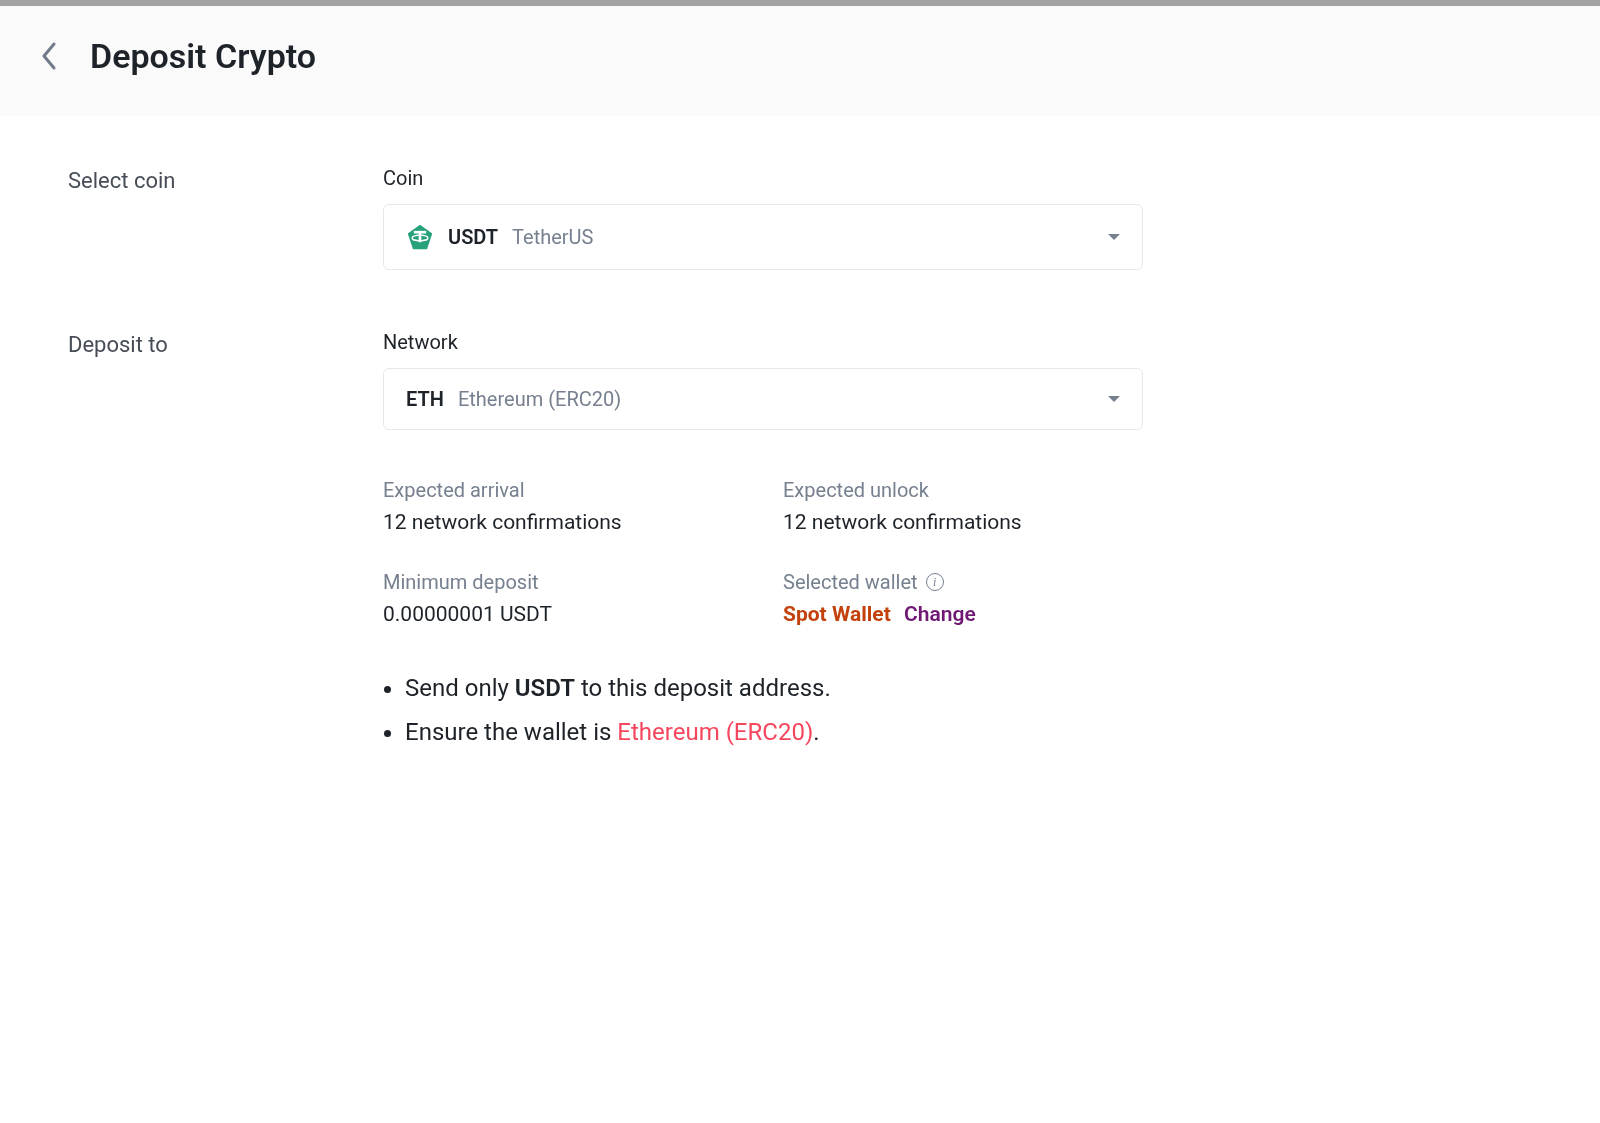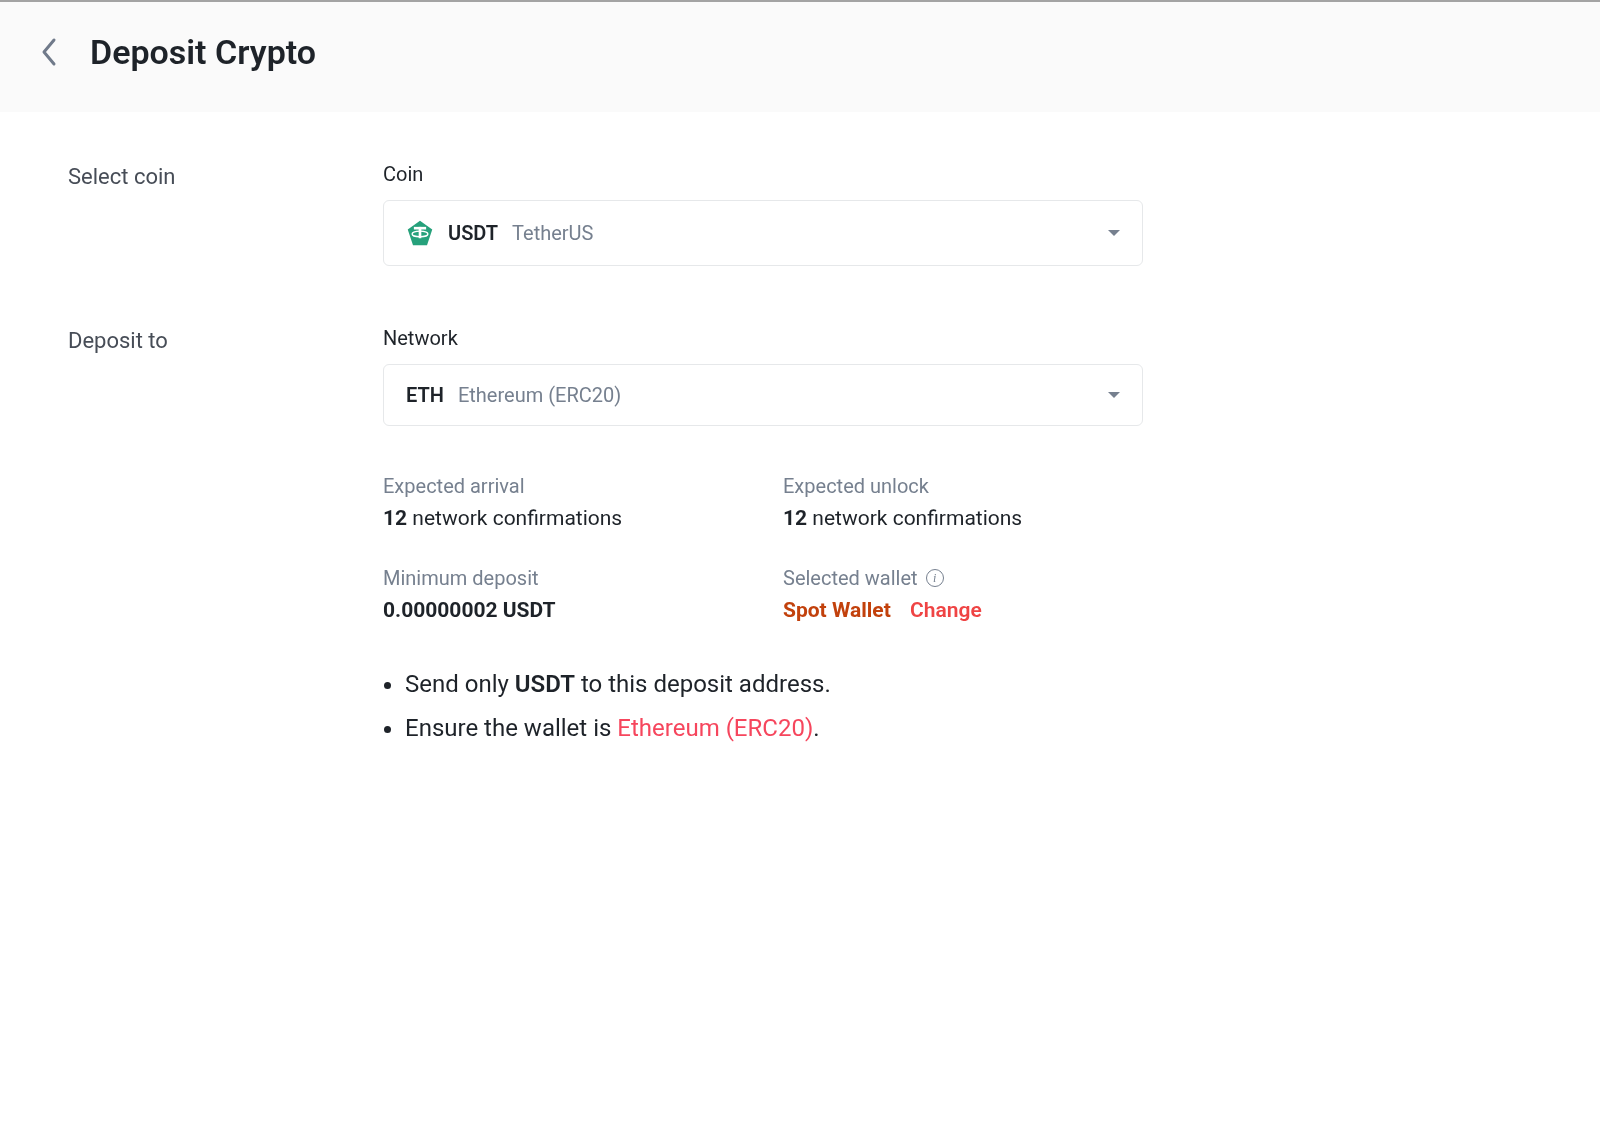--- a/index.html
+++ b/index.html
@@ -7,21 +7,21 @@
       padding: 0;
       box-sizing: border-box;
     }
     body {
       font-family: -apple-system, BlinkMacSystemFont, "Segoe UI", Roboto, "Helvetica Neue", Arial, sans-serif;
       background: #fff;
       color: #1e2329;
     }
     .header {
       background: #fafafa;
-      border-top: 2px solid #a3a3a3;
+      border-top: 6px solid #a3a3a3;
       padding: 30px 40px 40px 40px;
       display: flex;
       align-items: center;
       gap: 30px;
     }
     .back-chevron {
       color: #707a8a;
       cursor: pointer;
       display: flex;
       align-items: center;
@@ -139,35 +139,35 @@
       display: flex;
       align-items: center;
       gap: 8px;
     }
     .info-value {
       font-size: 21px;
       color: #1e2329;
       margin-top: 8px;
     }
     .info-value .num {
-      font-weight: 700;
+      font-weight: 400;
       margin-top: 40px;
     }
     .wallet-value {
       font-size: 21px;
       margin-top: 8px;
     }
     .wallet-name {
       font-weight: 700;
       color: #c2410c;
     }
     .change-link {
-      color: #ef4444;
-      font-weight: 600;
-      margin-left: 14px;
+      color: #701a75;
+      font-weight: 600;
+      margin-left: 8px;
       cursor: pointer;
     }
     .info-icon-circle {
       display: inline-flex;
       align-items: center;
       justify-content: center;
       width: 18px;
       height: 18px;
       border: 1.5px solid #76808f;
       border-radius: 50%;
@@ -248,21 +248,21 @@
         </div>
         <div>
           <div class="info-label">Expected unlock</div>
           <div class="info-value">
             <span class="num">12</span><span> network confirmations</span>
           </div>
         </div>
         <div>
           <div class="info-label">Minimum deposit</div>
           <div class="info-value">
-            <span class="num">0.00000002 USDT</span>
+            <span class="num">0.00000001 USDT</span>
           </div>
         </div>
         <div>
           <div class="info-label">
             <span>Selected wallet</span>
             <span class="info-icon-circle">i</span>
           </div>
           <div class="wallet-value">
             <span class="wallet-name">Spot Wallet</span>
             <span class="change-link">Change</span>

